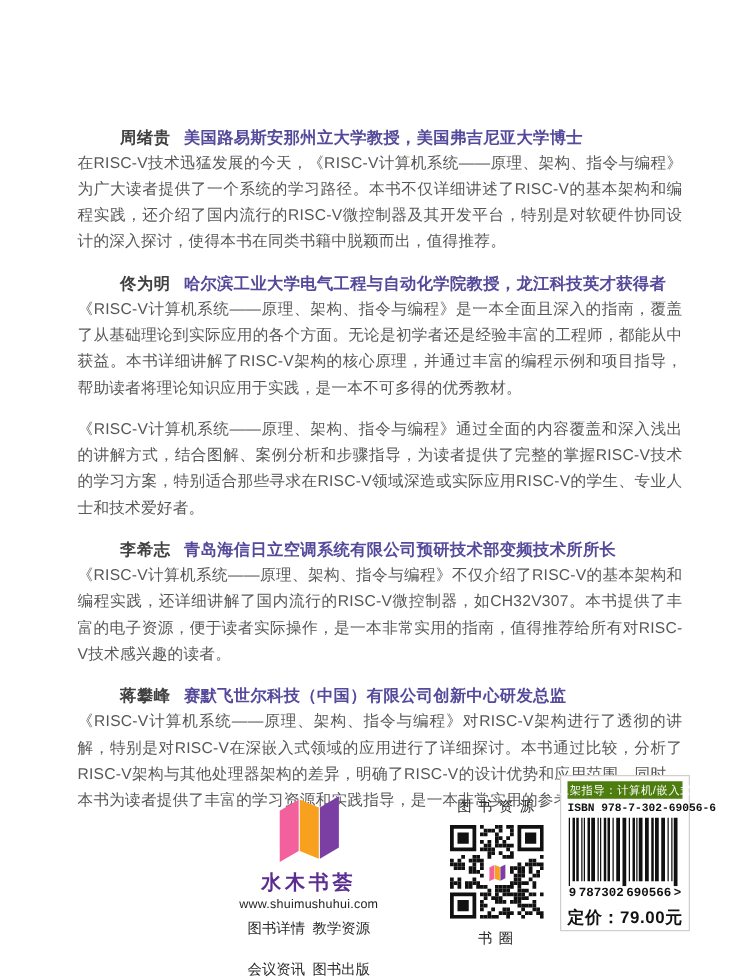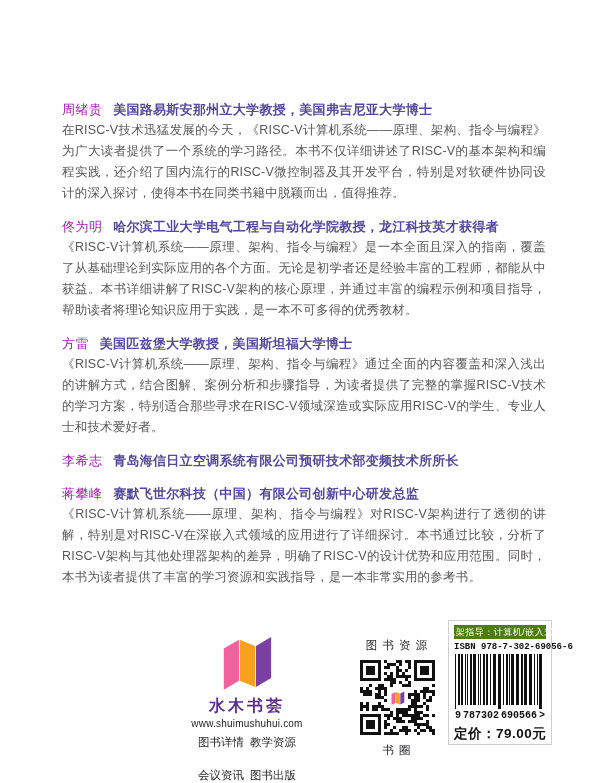--- a/index.html
+++ b/index.html
@@ -8,21 +8,21 @@
   .page {
     position:relative; width:600px; height:783px; background:#ffffff;
     overflow:hidden; margin:0 auto;
   }
   
   .content {
     position:absolute; left:62px; top:99px; width:484px;
   }
   .endo { margin-bottom:12px; }
   .endo-head { line-height:21px; font-size:13px; white-space:nowrap; }
-  .endo-name { font-weight:normal; color:#a21caf; letter-spacing:0.5px; }
+  .endo-name { font-weight:bold; color:#404040; letter-spacing:0.5px;margin-left:34px; }
   .endo-title { font-weight:600; color:#54499b; margin-left:7px; letter-spacing:0.3px; }
   .endo-body {
     font-size:12.5px; line-height:21px; color:#595757;
     text-align:justify; letter-spacing:0.2px;
   }
   
   .brand {
     position:absolute; left:168px; top:634px; width:158px;
     display:flex; flex-direction:column; align-items:center; text-align:center;
   }
@@ -84,32 +84,29 @@
 
     <section class="endo">
       <div class="endo-head">
         <span class="endo-name">佟为明</span>
         <span class="endo-title" style="color: rgb(84, 73, 155); margin-top: 45px;">哈尔滨工业大学电气工程与自动化学院教授，龙江科技英才获得者</span>
       </div>
       <p class="endo-body">《RISC-V计算机系统——原理、架构、指令与编程》是一本全面且深入的指南，覆盖了从基础理论到实际应用的各个方面。无论是初学者还是经验丰富的工程师，都能从中获益。本书详细讲解了RISC-V架构的核心原理，并通过丰富的编程示例和项目指导，帮助读者将理论知识应用于实践，是一本不可多得的优秀教材。</p>
     </section>
 
     <section class="endo">
-      <div class="endo-head">
-        <span class="endo-name">方雷</span>
-        <span class="endo-title" style="color: rgb(84, 73, 155);">美国匹兹堡大学教授，美国斯坦福大学博士</span>
-      </div>
       <p class="endo-body">《RISC-V计算机系统——原理、架构、指令与编程》通过全面的内容覆盖和深入浅出的讲解方式，结合图解、案例分析和步骤指导，为读者提供了完整的掌握RISC-V技术的学习方案，特别适合那些寻求在RISC-V领域深造或实际应用RISC-V的学生、专业人士和技术爱好者。</p>
     </section>
 
     <section class="endo">
       <div class="endo-head">
         <span class="endo-name">李希志</span>
         <span class="endo-title" style="color: rgb(84, 73, 155);">青岛海信日立空调系统有限公司预研技术部变频技术所所长</span>
       </div>
+      <p class="endo-body">《RISC-V计算机系统——原理、架构、指令与编程》不仅介绍了RISC-V的基本架构和编程实践，还详细讲解了国内流行的RISC-V微控制器，如CH32V307。本书提供了丰富的电子资源，便于读者实际操作，是一本非常实用的指南，值得推荐给所有对RISC-V技术感兴趣的读者。</p>
     </section>
 
     <section class="endo">
       <div class="endo-head">
         <span class="endo-name">蒋攀峰</span>
         <span class="endo-title" style="color: rgb(84, 73, 155);">赛默飞世尔科技（中国）有限公司创新中心研发总监</span>
       </div>
       <p class="endo-body">《RISC-V计算机系统——原理、架构、指令与编程》对RISC-V架构进行了透彻的讲解，特别是对RISC-V在深嵌入式领域的应用进行了详细探讨。本书通过比较，分析了RISC-V架构与其他处理器架构的差异，明确了RISC-V的设计优势和应用范围。同时，本书为读者提供了丰富的学习资源和实践指导，是一本非常实用的参考书。</p>
     </section>
 

